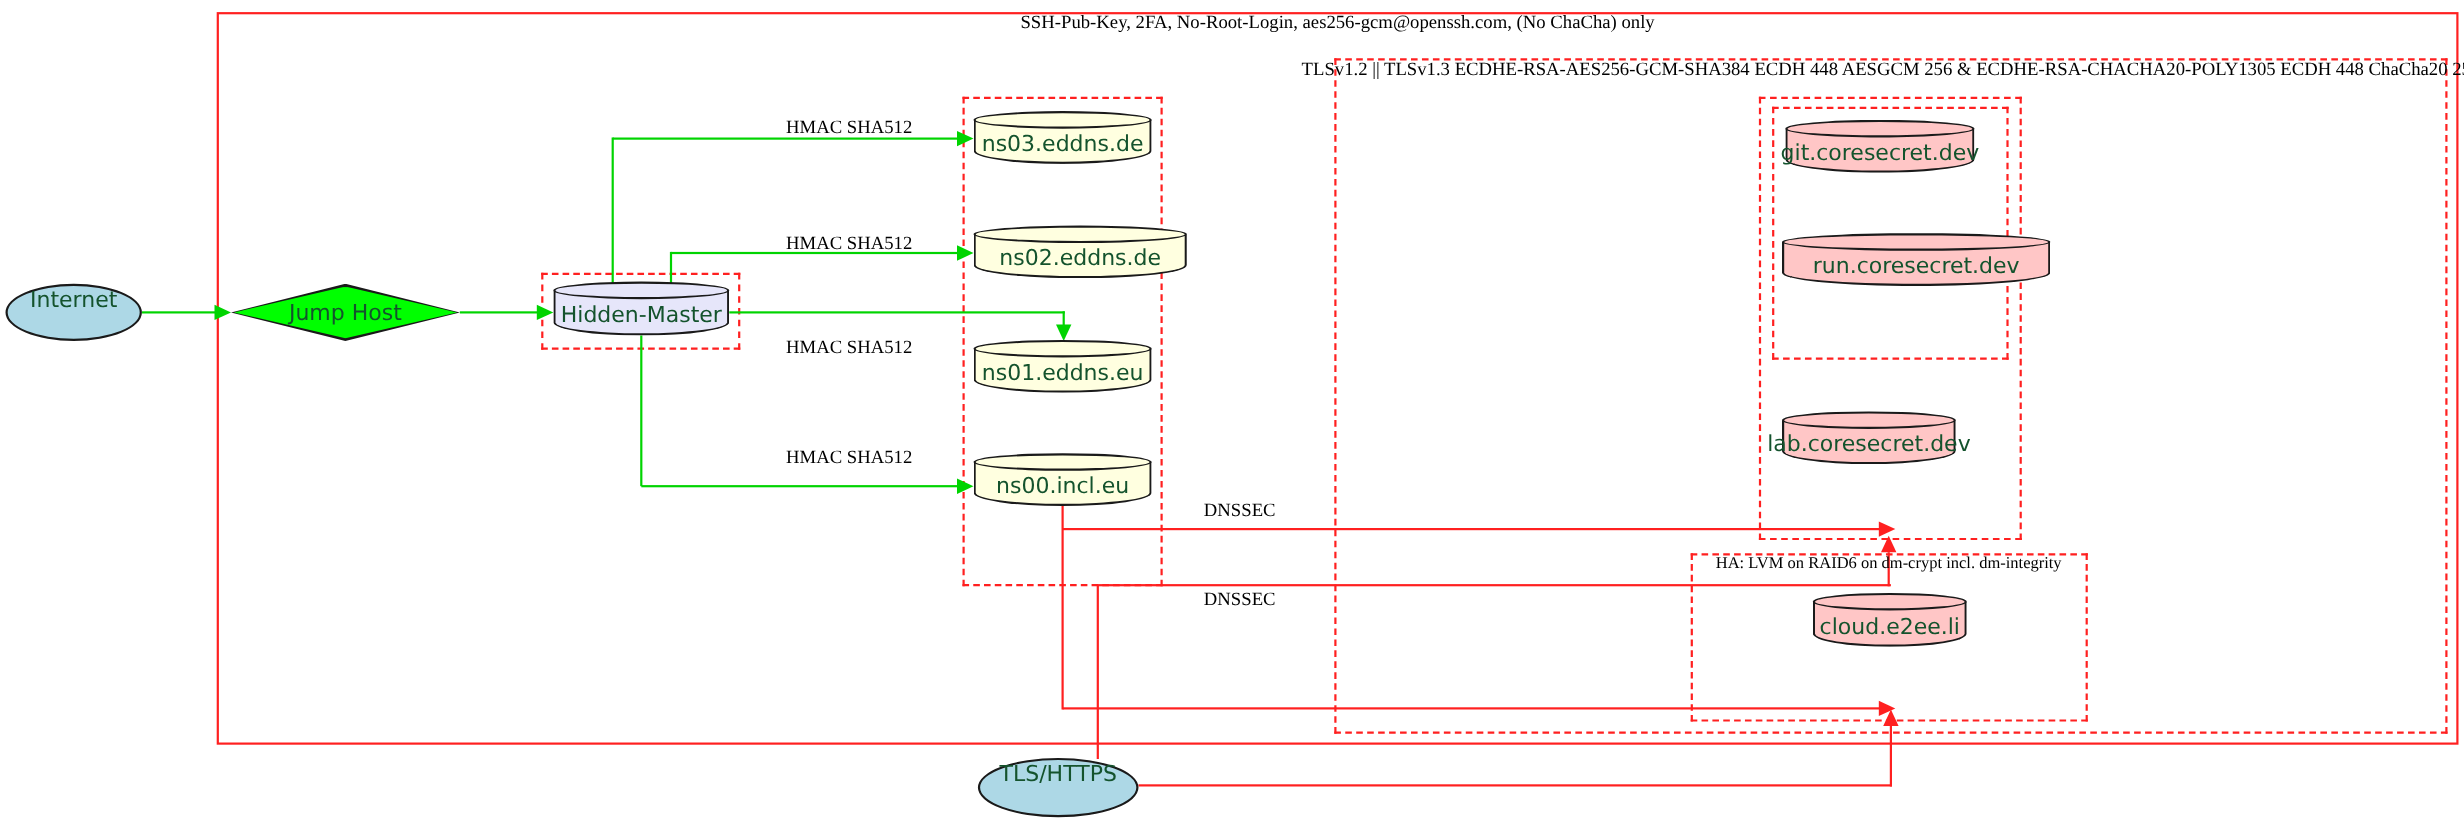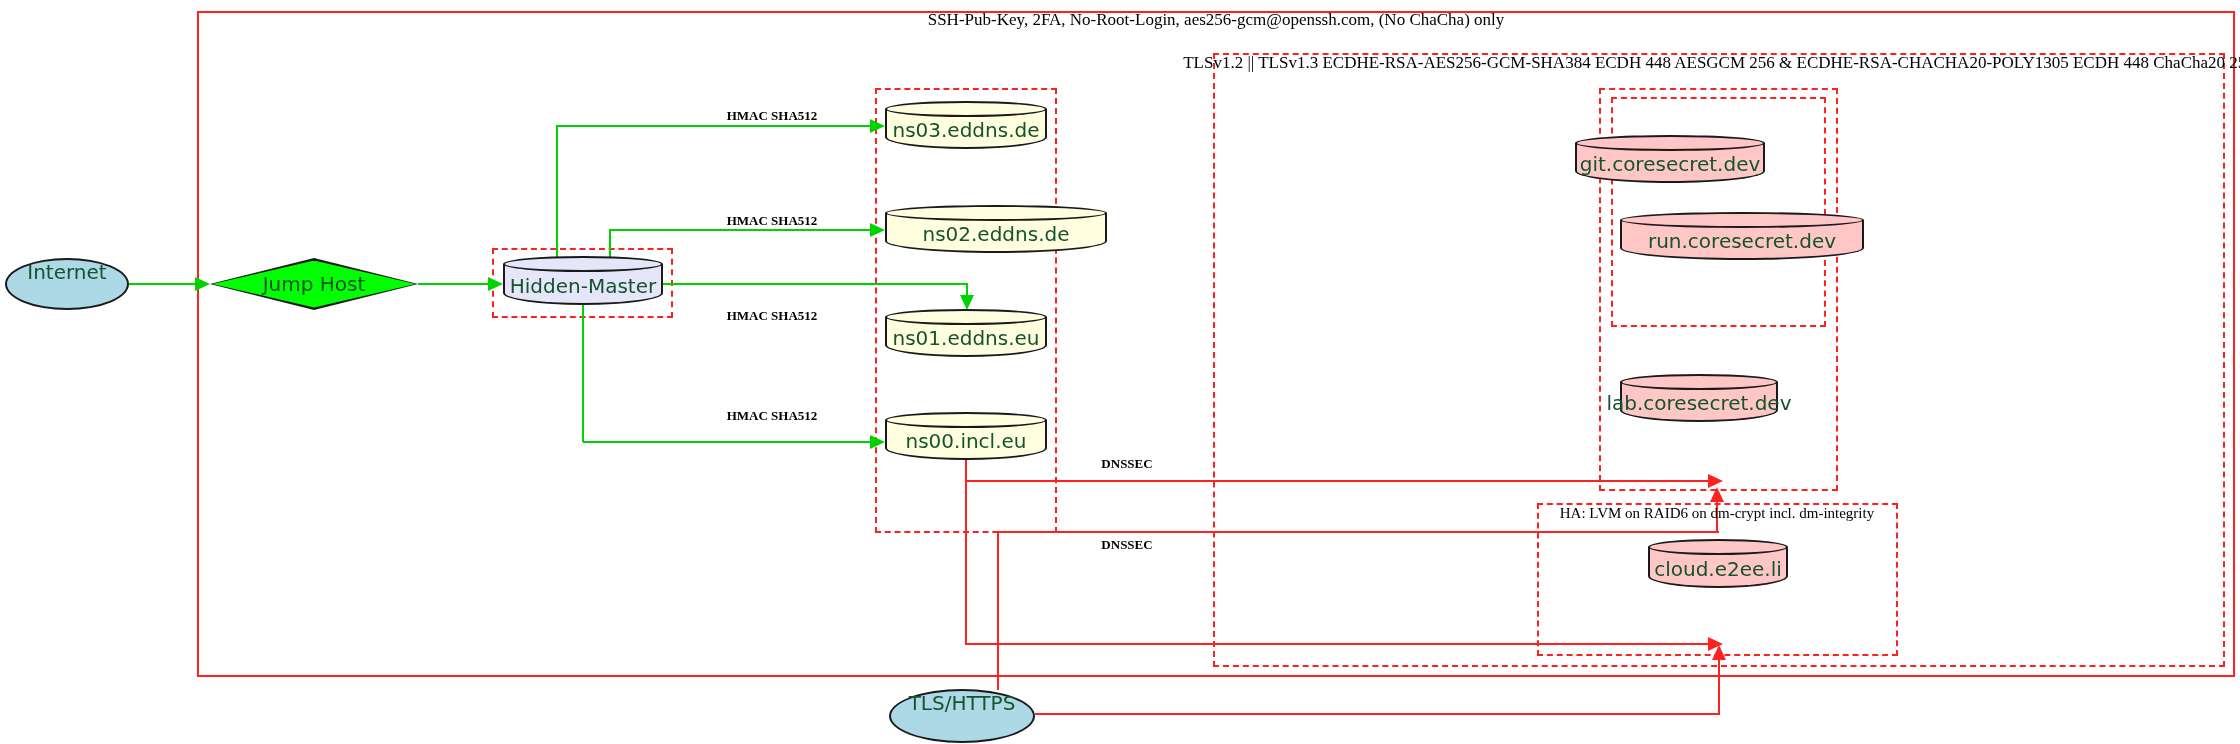--- a/index.html
+++ b/index.html
@@ -9,21 +9,21 @@
   
   .box { position:absolute; box-sizing:border-box; }
   .box.solid  { border:2px solid var(--cluster-red,#ff2020); }
   .box.dashed { border:2px dashed var(--cluster-red,#ff2020); }
 
   
   .lbl { position:absolute; transform:translate(-50%,-50%); white-space:nowrap;
          font-family:"Liberation Serif", serif; color:#000; }
   .lbl.cluster { font-size:17px; }
   .lbl.cluster-sm { font-size:15px; }
-  .lbl.edge { font-size:13px;font-weight:bold; }
+  .lbl.edge { font-size:17px; }
 
   
   .ln { position:absolute; }
   .ln.g { background:var(--edge-green,#00d400); }
   .ln.r { background:var(--edge-red,#ff2020); }
 
   
   .ar { position:absolute; width:0; height:0; }
   .ar.right.g { border-top:7px solid transparent; border-bottom:7px solid transparent; border-left:15px solid var(--edge-green,#00d400); }
   .ar.right.r { border-top:7px solid transparent; border-bottom:7px solid transparent; border-left:15px solid var(--edge-red,#ff2020); }
@@ -140,21 +140,21 @@
   </div>
 
   <div class="cyl yellow" style="left:885px; top:101px; width:162px; height:48px;">
     <div class="c-body"></div>
     <div class="c-top"></div>
     <div class="c-lbl">
         <span class="node-label">ns03.eddns.de</span>
       </div>
   </div>
 
-  <div class="cyl yellow" style="left:885px; top:205px; width:194px; height:48px;padding-left:28px;">
+  <div class="cyl yellow" style="left:885px; top:205px; width:194px; height:48px;">
     <div class="c-body"></div>
     <div class="c-top"></div>
     <div class="c-lbl">
         <span class="node-label">ns02.eddns.de</span>
       </div>
   </div>
 
   <div class="cyl yellow" style="left:885px; top:309px; width:162px; height:48px;">
     <div class="c-body"></div>
     <div class="c-top"></div>
@@ -164,21 +164,21 @@
   </div>
 
   <div class="cyl yellow" style="left:885px; top:412px; width:162px; height:48px;">
     <div class="c-body"></div>
     <div class="c-top"></div>
     <div class="c-lbl">
         <span class="node-label">ns00.incl.eu</span>
       </div>
   </div>
 
-  <div class="cyl pink" style="left:1575px; top:109px; width:190px; height:48px;margin-top:26px;">
+  <div class="cyl pink" style="left:1623px; top:109px; width:172px; height:48px;">
     <div class="c-body"></div>
     <div class="c-top"></div>
     <div class="c-lbl">
         <span class="node-label">git.coresecret.dev</span>
       </div>
   </div>
 
   <div class="cyl pink" style="left:1620px; top:212px; width:197px; height:48px;padding-left:47px;">
     <div class="c-body"></div>
     <div class="c-top"></div>

